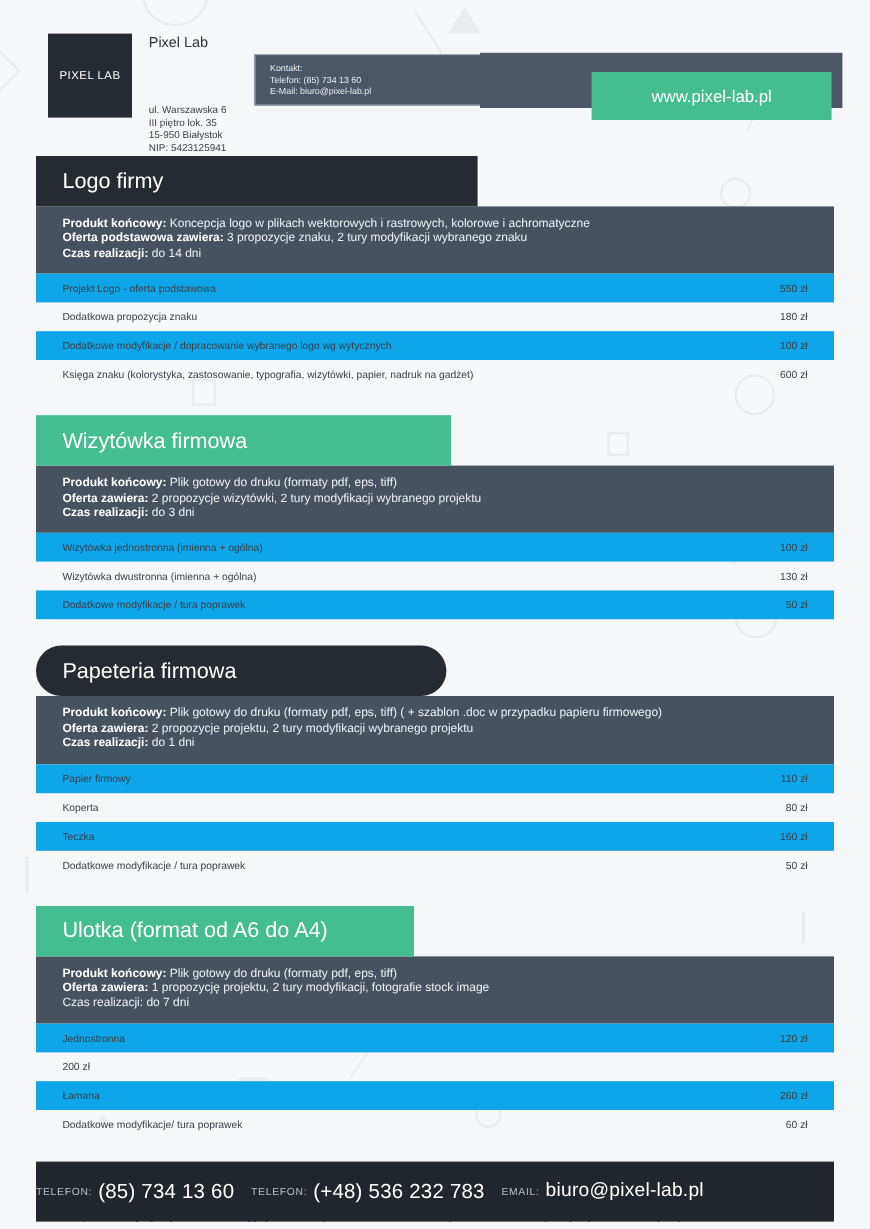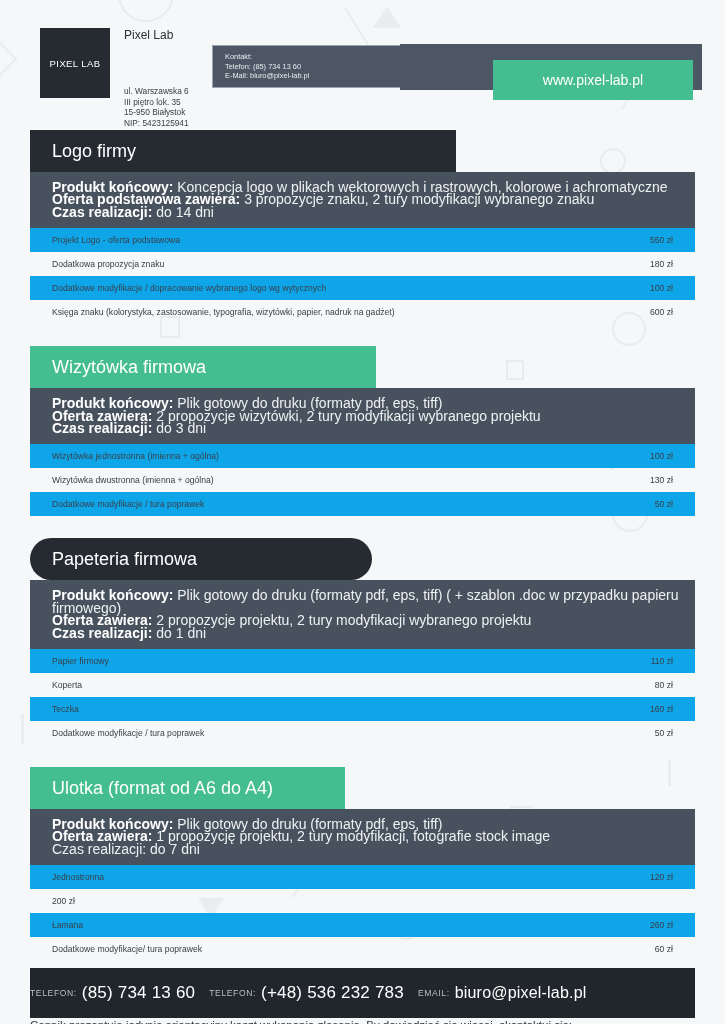--- a/index.html
+++ b/index.html
@@ -100,21 +100,21 @@
   .sec-head-row { display: flex; align-items: center; }
   .netto-note {
     flex: 1; text-align: right; padding-right: 8px;
     font-size: 11.5px; color: #3e444d;
   }
 
   .sec-desc {
     background: #47525e;
     color: #eef1f3;
     padding: 9px 6px 10px 22px;
-    font-size: 14px;
+    font-size: 10px;
     line-height: 12.4px;
   }
   .sec-desc b { color: #ffffff; font-weight: bold; }
 
   .rows { border-top: 0; }
   .row {
     display: flex; align-items: center;
     height: 24px;
     padding: 0 22px 0 22px;
     font-size: 8.6px;
@@ -200,21 +200,21 @@
     <div class="url-badge">
       <span>www.pixel-lab.pl</span>
     </div>
   </div>
 
   <div class="spacer-12" style="height:130px;"></div>
 
   <div id="sections-root">
       <div class="section" style="margin-bottom: 22px;">
         <div class="sec-head-row">
-          <div class="sec-head dark" style="width: 426px;">Logo firmy</div>
+          <div class="sec-head dark" style="width: 368px;">Logo firmy</div>
         </div>
         <div class="sec-desc">
           <div><b>Produkt końcowy:</b><span> Koncepcja logo w plikach wektorowych i rastrowych, kolorowe i achromatyczne</span></div>
           <div><b>Oferta podstawowa zawiera:</b><span> 3 propozycje znaku, 2 tury modyfikacji wybranego znaku</span></div>
           <div><b>Czas realizacji:</b><span> do 14 dni</span></div>
         </div>
         <div class="rows">
           <div class="row odd">
             <div class="label">Projekt Logo - oferta podstawowa</div>
             <div class="price">550 zł</div>

